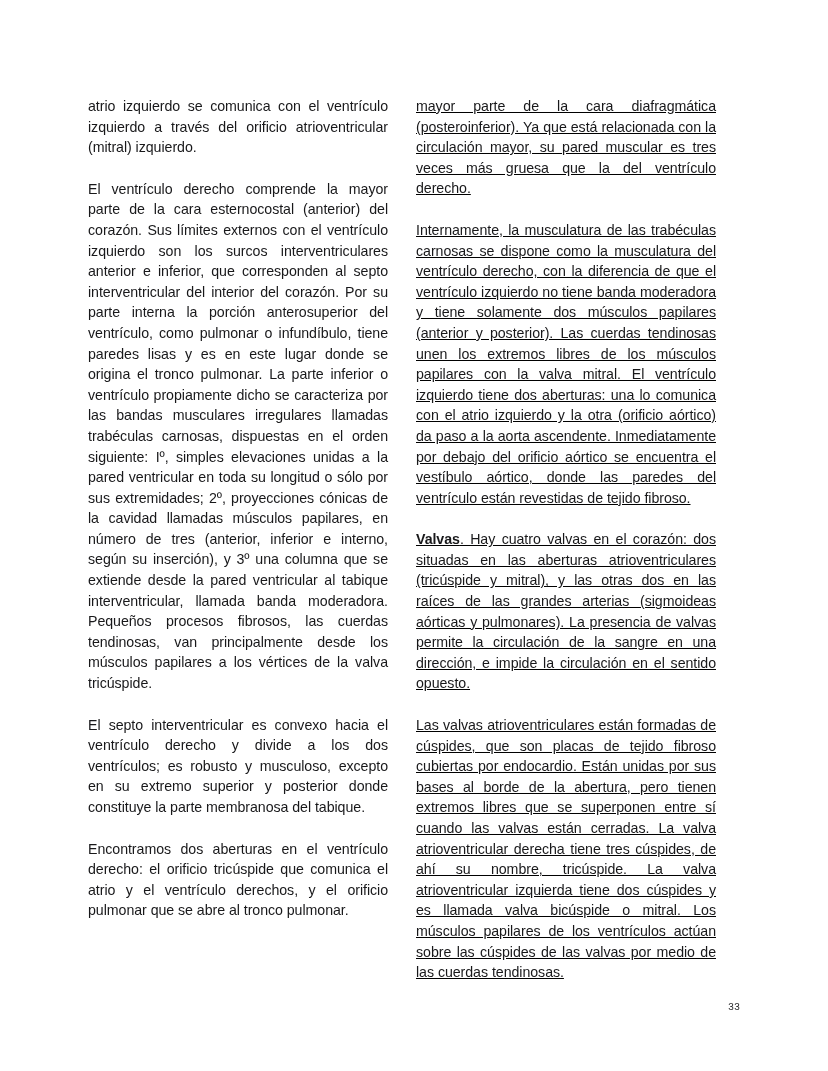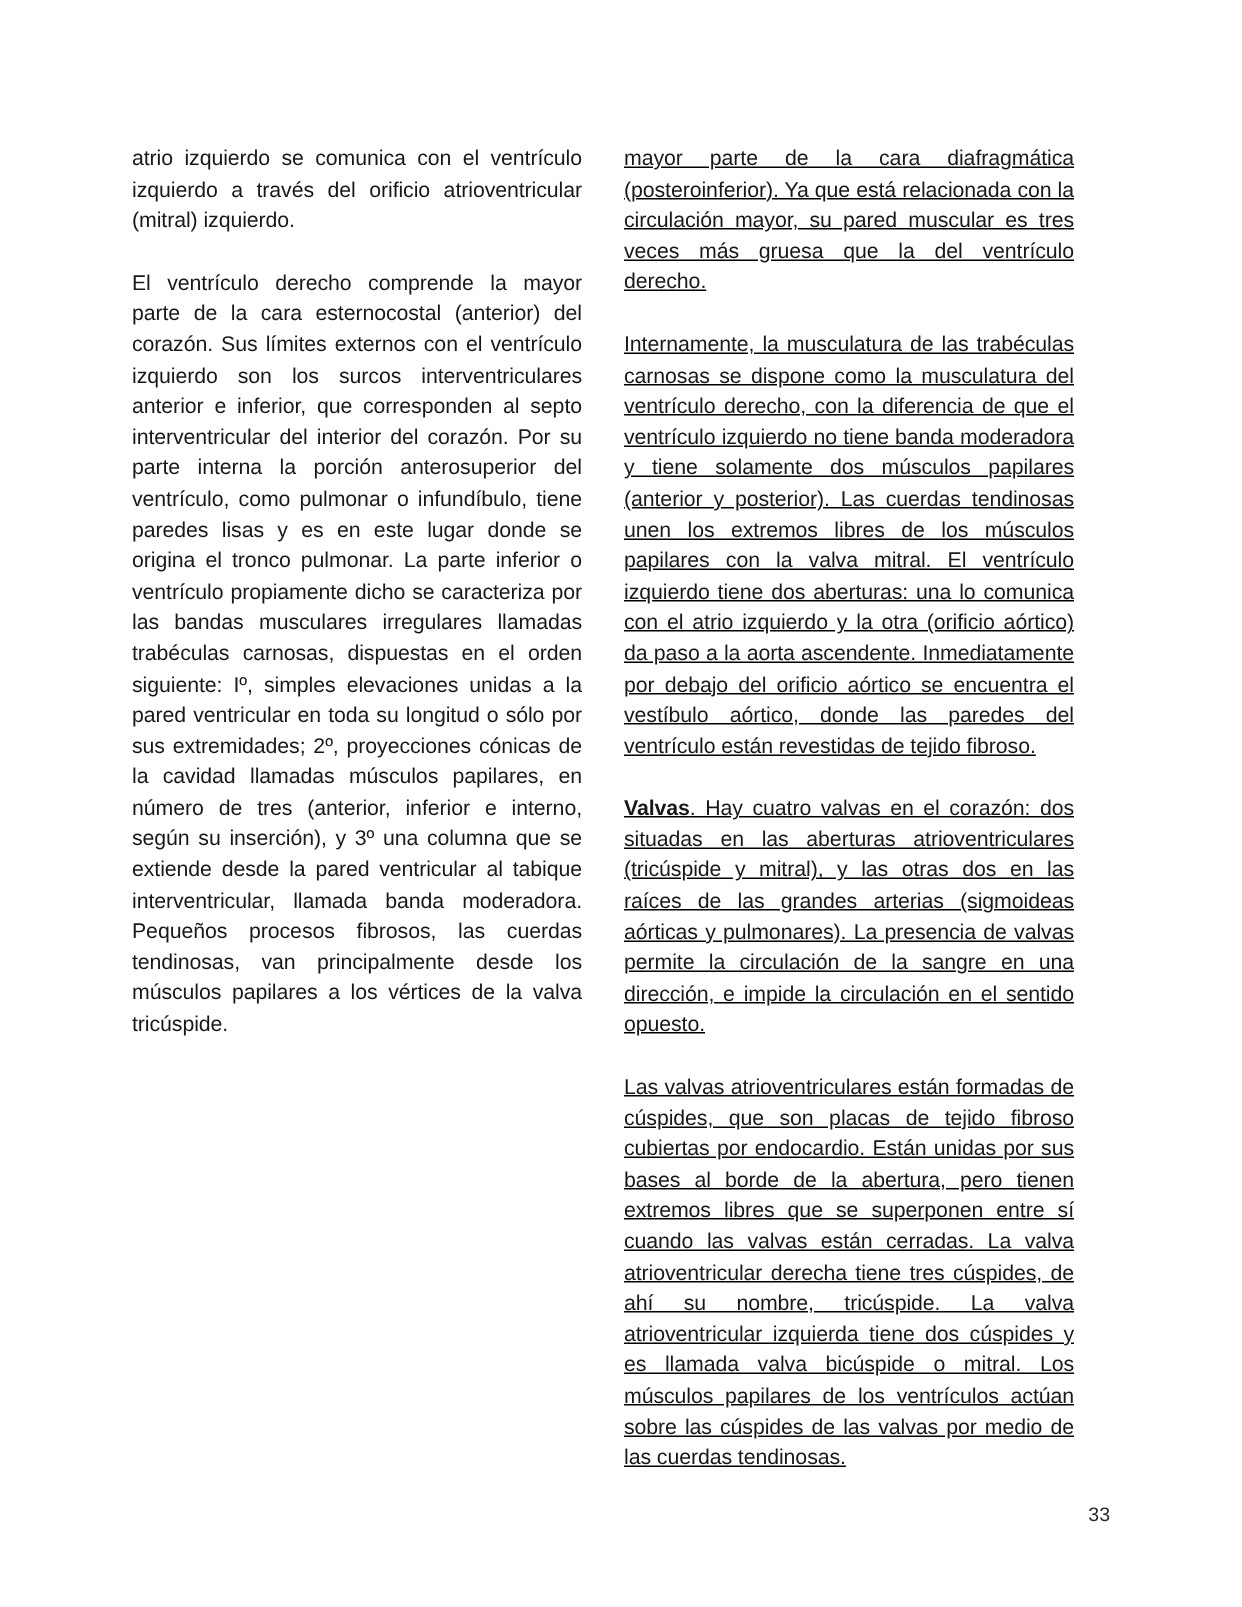--- a/index.html
+++ b/index.html
@@ -45,35 +45,37 @@
   }
   p.para .lead {
     font-weight: bold;
   }
   .page-number {
     position: absolute;
     right: 88px;
     top: 1002px;
     width: 40px;
     text-align: right;
-    font-family: Liberation Sans, sans-serif;
-    font-size: 13px;
+    font-family: Liberation Mono, monospace;
+    font-size: 10px;
     color: #2a2a2c;
   }
 </style>
 </head>
 <body>
 
 <div class="page">
 
   <div class="columns">
 
     <div class="col left">
       <p class="para"><span class="lead"></span><span>atrio izquierdo se comunica con el ventrículo izquierdo a través del orificio atrioventricular (mitral) izquierdo.</span></p>
       <p class="para"><span class="lead"></span><span>El ventrículo derecho comprende la mayor parte de la cara esternocostal (anterior) del corazón. Sus límites externos con el ventrículo izquierdo son los surcos interventriculares anterior e inferior, que corresponden al septo interventricular del interior del corazón. Por su parte interna la porción anterosuperior del ventrículo, como pulmonar o infundíbulo, tiene paredes lisas y es en este lugar donde se origina el tronco pulmonar. La parte inferior o ventrículo propiamente dicho se caracteriza por las bandas musculares irregulares llamadas trabéculas carnosas, dispuestas en el orden siguiente: Iº, simples elevaciones unidas a la pared ventricular en toda su longitud o sólo por sus extremidades; 2º, proyecciones cónicas de la cavidad llamadas músculos papilares, en número de tres (anterior, inferior e interno, según su inserción), y 3º una columna que se extiende desde la pared ventricular al tabique interventricular, llamada banda moderadora. Pequeños procesos fibrosos, las cuerdas tendinosas, van principalmente desde los músculos papilares a los vértices de la valva tricúspide.</span></p>
+      <p class="para"><span class="lead"></span><span>El septo interventricular es convexo hacia el ventrículo derecho y divide a los dos ventrículos; es robusto y musculoso, excepto en su extremo superior y posterior donde constituye la parte membranosa del tabique.</span></p>
+      <p class="para"><span class="lead"></span><span>Encontramos dos aberturas en el ventrículo derecho: el orificio tricúspide que comunica el atrio y el ventrículo derechos, y el orificio pulmonar que se abre al tronco pulmonar.</span></p>
     </div>
 
     <div class="col right">
       <p class="para"><span class="lead"></span><span>mayor parte de la cara diafragmática (posteroinferior). Ya que está relacionada con la circulación mayor, su pared muscular es tres veces más gruesa que la del ventrículo derecho.</span></p>
       <p class="para"><span class="lead"></span><span>Internamente, la musculatura de las trabéculas carnosas se dispone como la musculatura del ventrículo derecho, con la diferencia de que el ventrículo izquierdo no tiene banda moderadora y tiene solamente dos músculos papilares (anterior y posterior). Las cuerdas tendinosas unen los extremos libres de los músculos papilares con la valva mitral. El ventrículo izquierdo tiene dos aberturas: una lo comunica con el atrio izquierdo y la otra (orificio aórtico) da paso a la aorta ascendente. Inmediatamente por debajo del orificio aórtico se encuentra el vestíbulo aórtico, donde las paredes del ventrículo están revestidas de tejido fibroso.</span></p>
       <p class="para"><span class="lead">Valvas</span><span>. Hay cuatro valvas en el corazón: dos situadas en las aberturas atrioventriculares (tricúspide y mitral), y las otras dos en las raíces de las grandes arterias (sigmoideas aórticas y pulmonares). La presencia de valvas permite la circulación de la sangre en una dirección, e impide la circulación en el sentido opuesto.</span></p>
       <p class="para"><span class="lead"></span><span>Las valvas atrioventriculares están formadas de cúspides, que son placas de tejido fibroso cubiertas por endocardio. Están unidas por sus bases al borde de la abertura, pero tienen extremos libres que se superponen entre sí cuando las valvas están cerradas. La valva atrioventricular derecha tiene tres cúspides, de ahí su nombre, tricúspide. La valva atrioventricular izquierda tiene dos cúspides y es llamada valva bicúspide o mitral. Los músculos papilares de los ventrículos actúan sobre las cúspides de las valvas por medio de las cuerdas tendinosas.</span></p>
     </div>
 
   </div>

